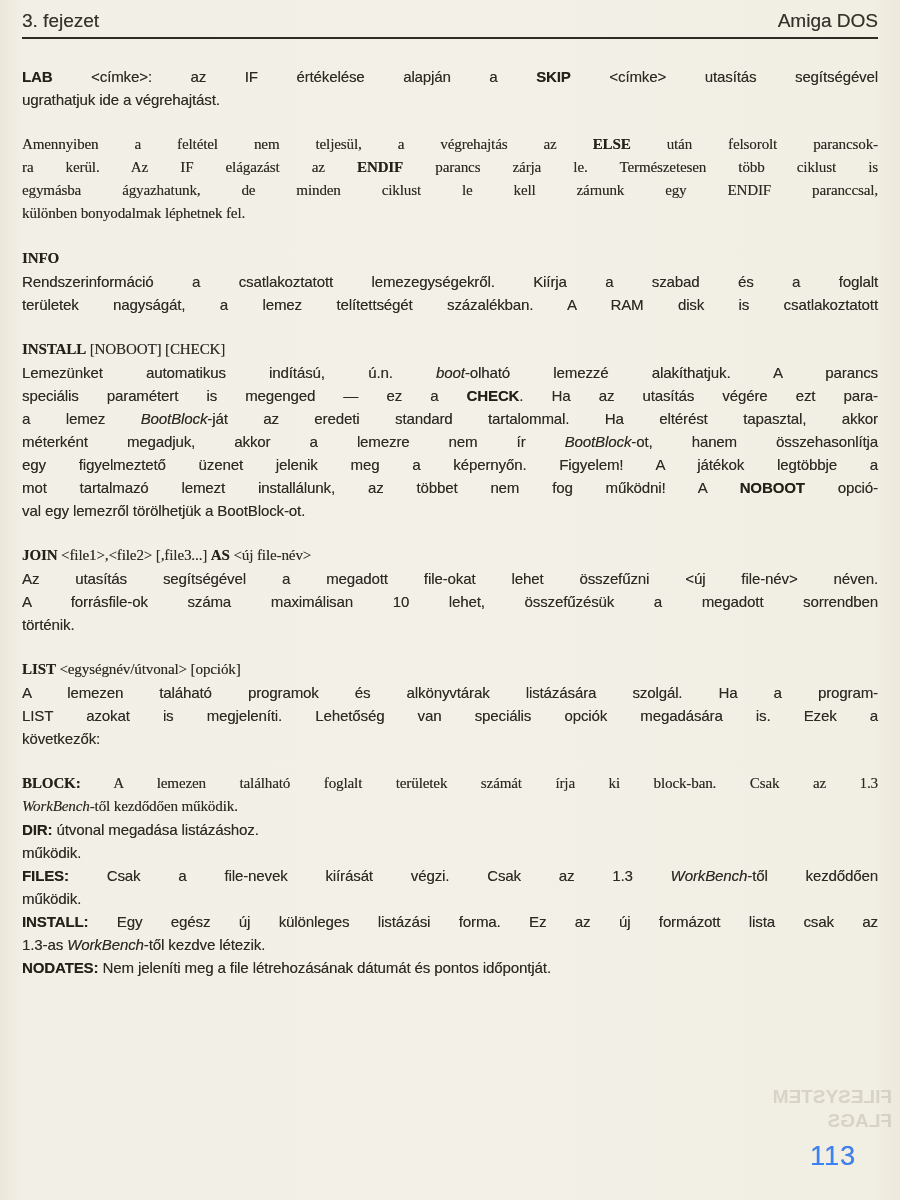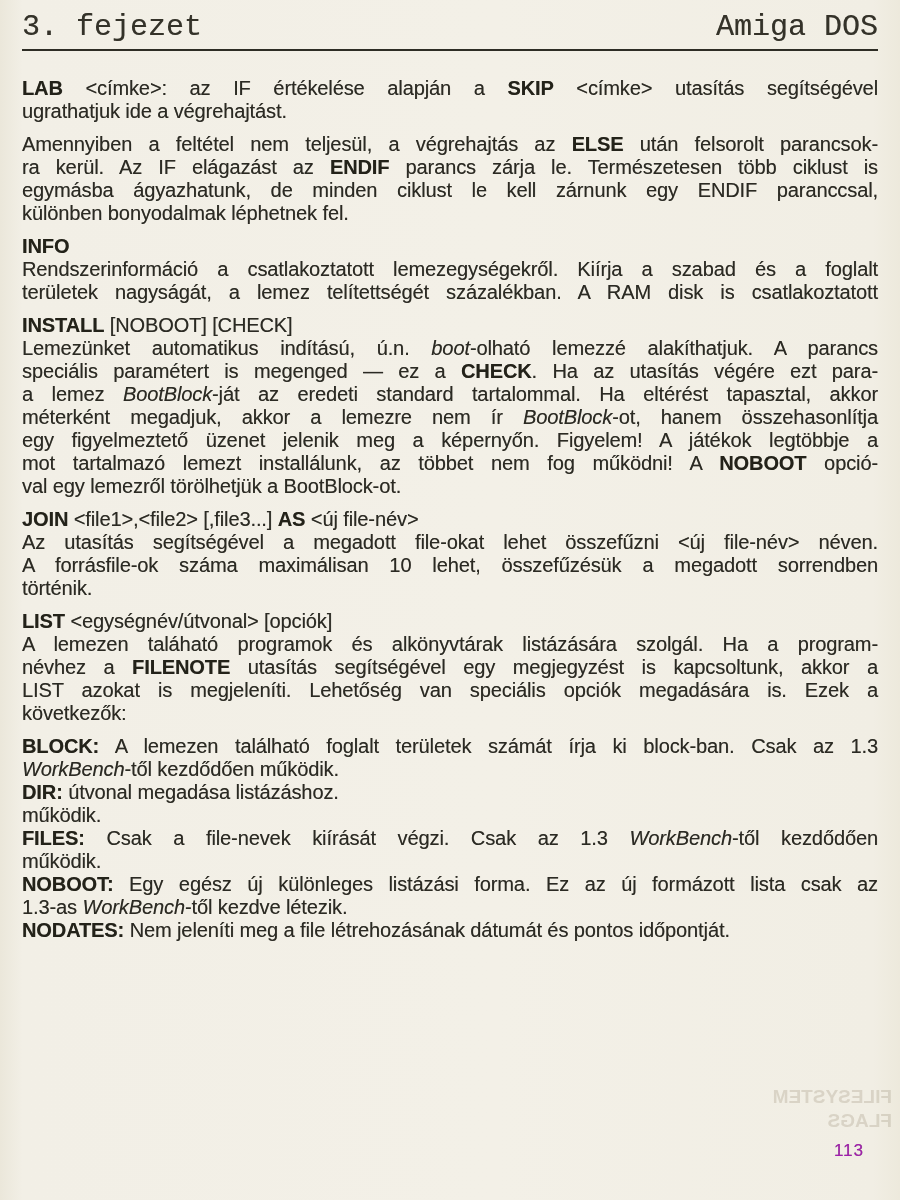--- a/index.html
+++ b/index.html
@@ -11,50 +11,49 @@
     position:relative;
   }
   .page{
     box-sizing:border-box;
     width:900px;height:1200px;
     padding:10px 22px 0 22px;
     position:relative;
   }
   .page-header{
     display:flex;justify-content:space-between;align-items:flex-start;
-    font-size:30px;
+    font-size:19px;
     color:#343229;
     border-bottom:2px solid #2e2d25;
     padding:0 0 5px 0;
     text-shadow:0.2px 0.2px 0.4px rgba(46,45,37,.5);
-    font-family:Liberation Mono, monospace;
   }
   .body-text{
     padding-top:26px;
-    font-size:20px;
+    font-size:15px;
     line-height:23px;
     letter-spacing:-0.1px;
     color:#2b2a23;
     text-shadow:0.2px 0.2px 0.35px rgba(43,41,36,.5);
   }
   .block{margin:0;}
-  .block.gap{margin-top:10px;}
+  .block.gap{margin-top:22px;font-family:Liberation Serif, serif;}
   .line{
     text-align:justify;
     text-align-last:justify;
   }
   .line.last{text-align-last:left;}
   .b{font-weight:bold;color:#232219;}
   .i{font-style:italic;}
   .page-number{
     position:absolute;
-    top:1141px;right:36px;
-    font-size:17px;
+    top:1141px;right:44px;
+    font-size:27px;
     letter-spacing:1px;
-    color:#a21caf;
+    color:#3b82f6;
     text-shadow:0.2px 0.2px 0.4px rgba(43,41,36,.5);
   }
   .bleed{
     position:absolute;
     top:1085px;right:8px;
     width:300px;
     text-align:left;
     transform:scaleX(-1);
     font-weight:bold;
     font-size:19px;
@@ -110,40 +109,39 @@
       <div class="block">
         <div class="line"><span>Az utasítás segítségével a megadott file-okat lehet összefűzni &lt;új file-név&gt; néven.</span></div>
         <div class="line"><span>A forrásfile-ok száma maximálisan 10 lehet, összefűzésük a megadott sorrendben</span></div>
         <div class="line last"><span>történik.</span></div>
       </div>
       <div class="block gap">
         <div class="line last"><span class="b">LIST</span><span> &lt;egységnév/útvonal&gt; [opciók]</span></div>
       </div>
       <div class="block">
         <div class="line"><span>A lemezen taláható programok és alkönyvtárak listázására szolgál. Ha a program-</span></div>
-        <div class="line"><span>névhez a </span><span class="b">FILENOTE</span><span> utasítás segítségével egy megjegyzést is kapcsoltunk, akkor a</span></div>
         <div class="line"><span>LIST azokat is megjeleníti. Lehetőség van speciális opciók megadására is. Ezek a</span></div>
         <div class="line last"><span>következők:</span></div>
       </div>
       <div class="block gap">
         <div class="line"><span class="b">BLOCK:</span><span> A lemezen található foglalt területek számát írja ki block-ban. Csak az 1.3</span></div>
         <div class="line last"><span class="i">WorkBench</span><span>-től kezdődően működik.</span></div>
       </div>
       <div class="block">
         <div class="line last"><span class="b">DIR:</span><span> útvonal megadása listázáshoz.</span></div>
       </div>
       <div class="block">
         <div class="line last"><span>működik.</span></div>
       </div>
       <div class="block">
         <div class="line"><span class="b">FILES:</span><span> Csak a file-nevek kiírását végzi. Csak az 1.3 </span><span class="i">WorkBench</span><span>-től kezdődően</span></div>
         <div class="line last"><span>működik.</span></div>
       </div>
       <div class="block">
-        <div class="line"><span class="b">NOBOOT:</span><span> Egy egész új különleges listázási forma. Ez az új formázott lista csak az</span></div>
+        <div class="line"><span class="b">INSTALL:</span><span> Egy egész új különleges listázási forma. Ez az új formázott lista csak az</span></div>
         <div class="line last"><span>1.3-as </span><span class="i">WorkBench</span><span>-től kezdve létezik.</span></div>
       </div>
       <div class="block">
         <div class="line last"><span class="b">NODATES:</span><span> Nem jeleníti meg a file létrehozásának dátumát és pontos időpontját.</span></div>
       </div>
     </main>
 
   <div class="bleed">
     <div>FILESYSTEM</div>
     <div>FLAGS</div>

